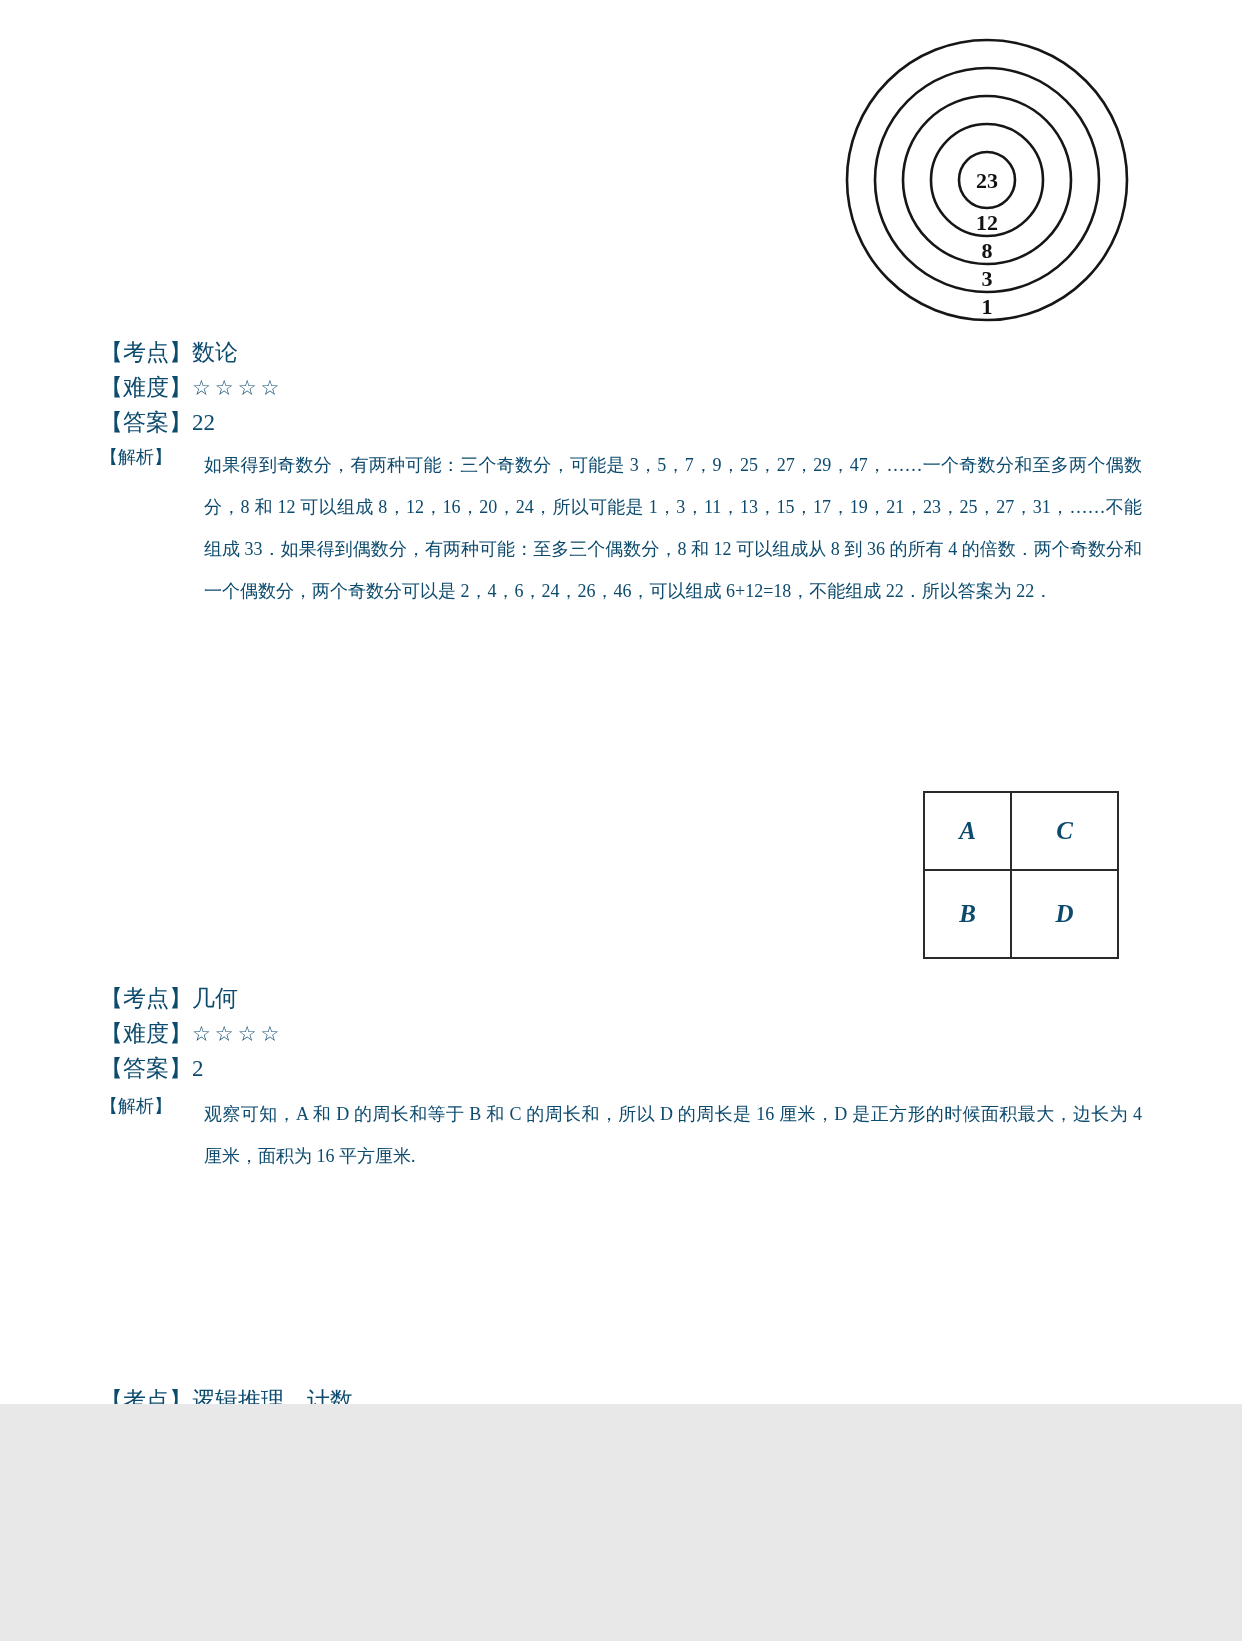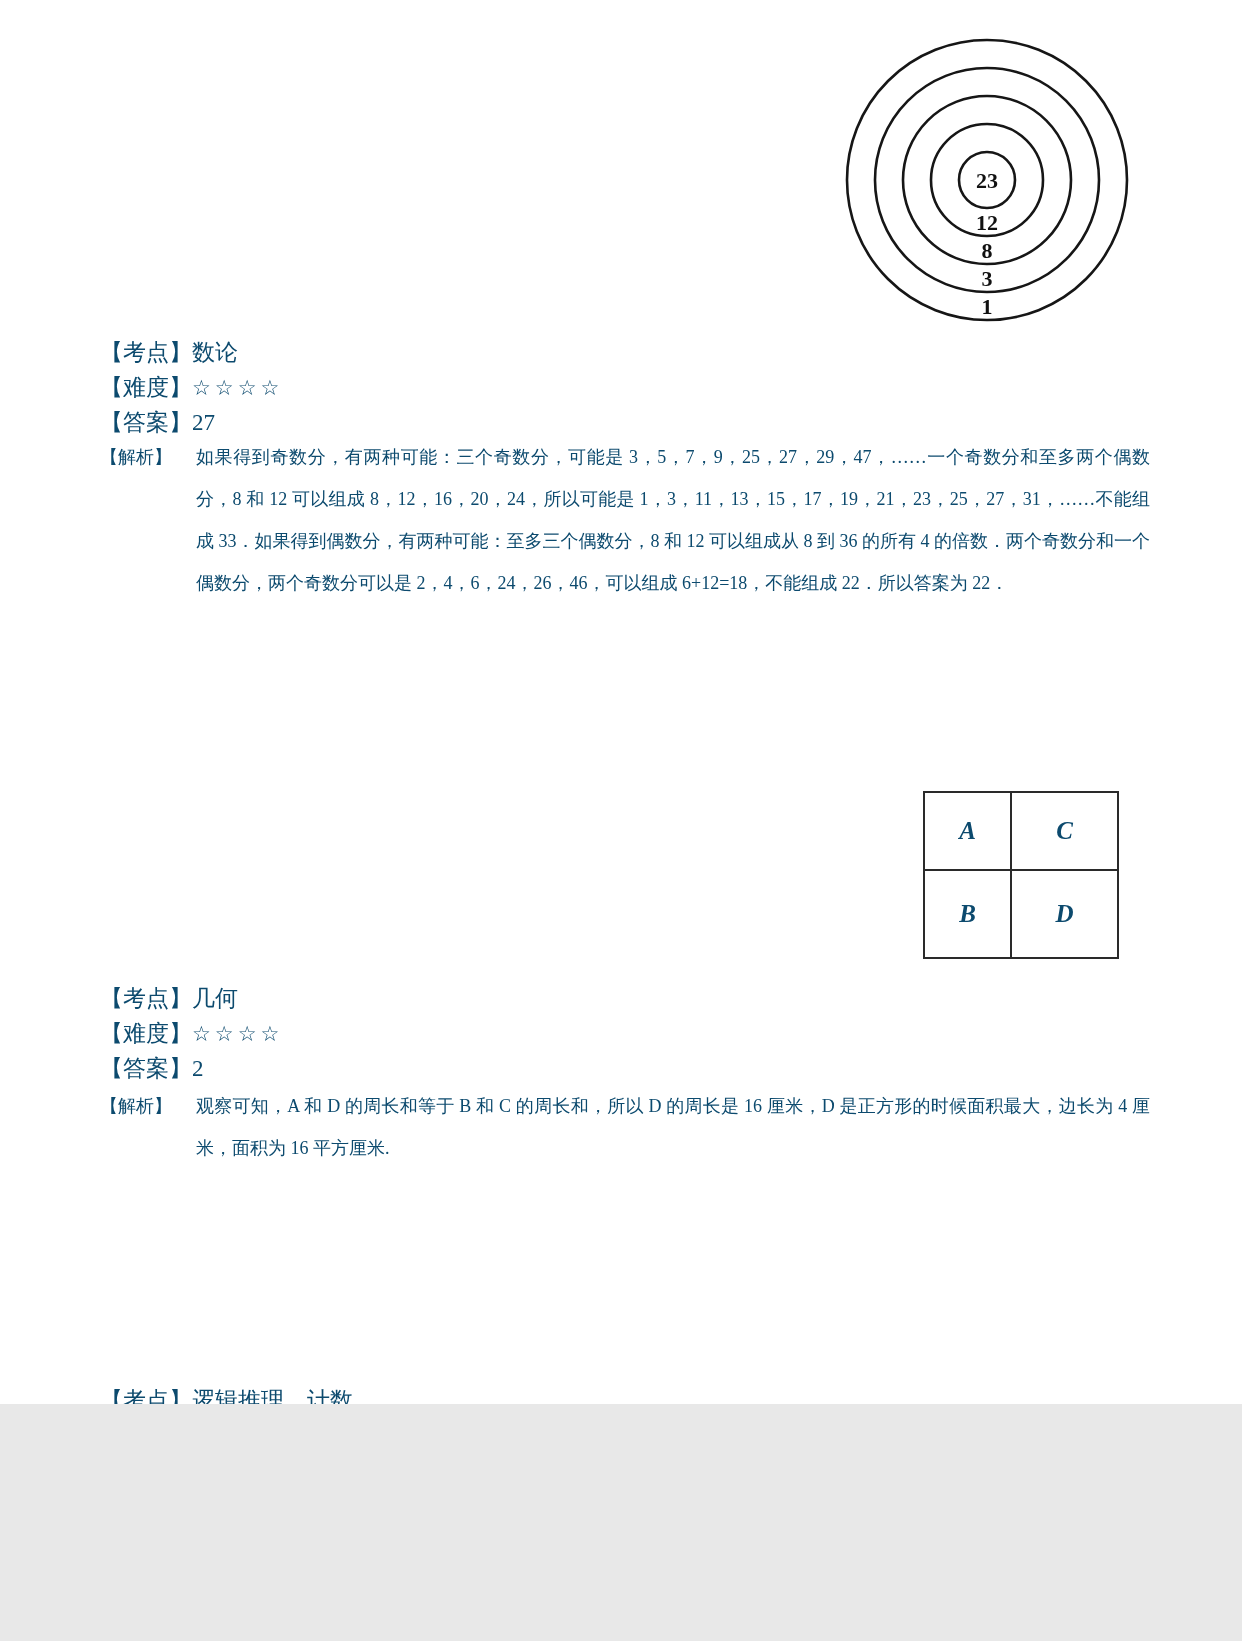--- a/index.html
+++ b/index.html
@@ -36,21 +36,21 @@
   
   .meta-block { position:absolute; left:100px; font-size:23px;text-align:right; }
   .meta-row { height:35px; line-height:35px; display:flex; align-items:baseline; }
   .meta-row .label { white-space:nowrap; }
   .meta-row .value { white-space:nowrap; }
   .stars { font-family:"DejaVu Sans","Liberation Sans",sans-serif; font-size:21px; letter-spacing:4px; }
 
   
   .jiexi-block { position:absolute; left:100px; display:flex; font-size:18px; }
   .jiexi-block .label { flex:0 0 96px; line-height:42px; white-space:nowrap; }
-  .jiexi-block p { margin:0; flex:1; line-height:42px; text-align:justify; }
+  .jiexi-block p { margin:8px; flex:1; line-height:42px; text-align:justify; }
 
   
   .problem-block { position:absolute; left:115px; width:1035px; display:flex; font-size:23px; }
   .problem-block .num { flex:0 0 44px; line-height:42px; }
   .problem-block p { margin:0; flex:1; line-height:42px; text-align:justify; }
 
   .answer-blank {
     display:inline-block; width:130px; height:1em;
     border-bottom:2px solid #161616;
     vertical-align:baseline;
@@ -86,21 +86,21 @@
     <div class="meta-row">
       <span class="label">【考点】</span>
       <span class="value">数论</span>
     </div>
     <div class="meta-row">
       <span class="label">【难度】</span>
       <span class="value stars">☆☆☆☆</span>
     </div>
     <div class="meta-row">
       <span class="label">【答案】</span>
-      <span class="value">27</span>
+      <span class="value">22</span>
     </div>
   </div>
 
   <div class="jiexi-block" style="top:436px; width:1050px;">
     <span class="label">【解析】</span>
     <p>如果得到奇数分，有两种可能：三个奇数分，可能是 3，5，7，9，25，27，29，47，……一个奇数分和至多两个偶数分，8 和 12 可以组成 8，12，16，20，24，所以可能是 1，3，11，13，15，17，19，21，23，25，27，31，……不能组成 33．如果得到偶数分，有两种可能：至多三个偶数分，8 和 12 可以组成从 8 到 36 的所有 4 的倍数．两个奇数分和一个偶数分，两个奇数分可以是 2，4，6，24，26，46，可以组成 6+12=18，不能组成 22．所以答案为 22．</p>
   </div>
 
 
   <div class="fig-rect">

